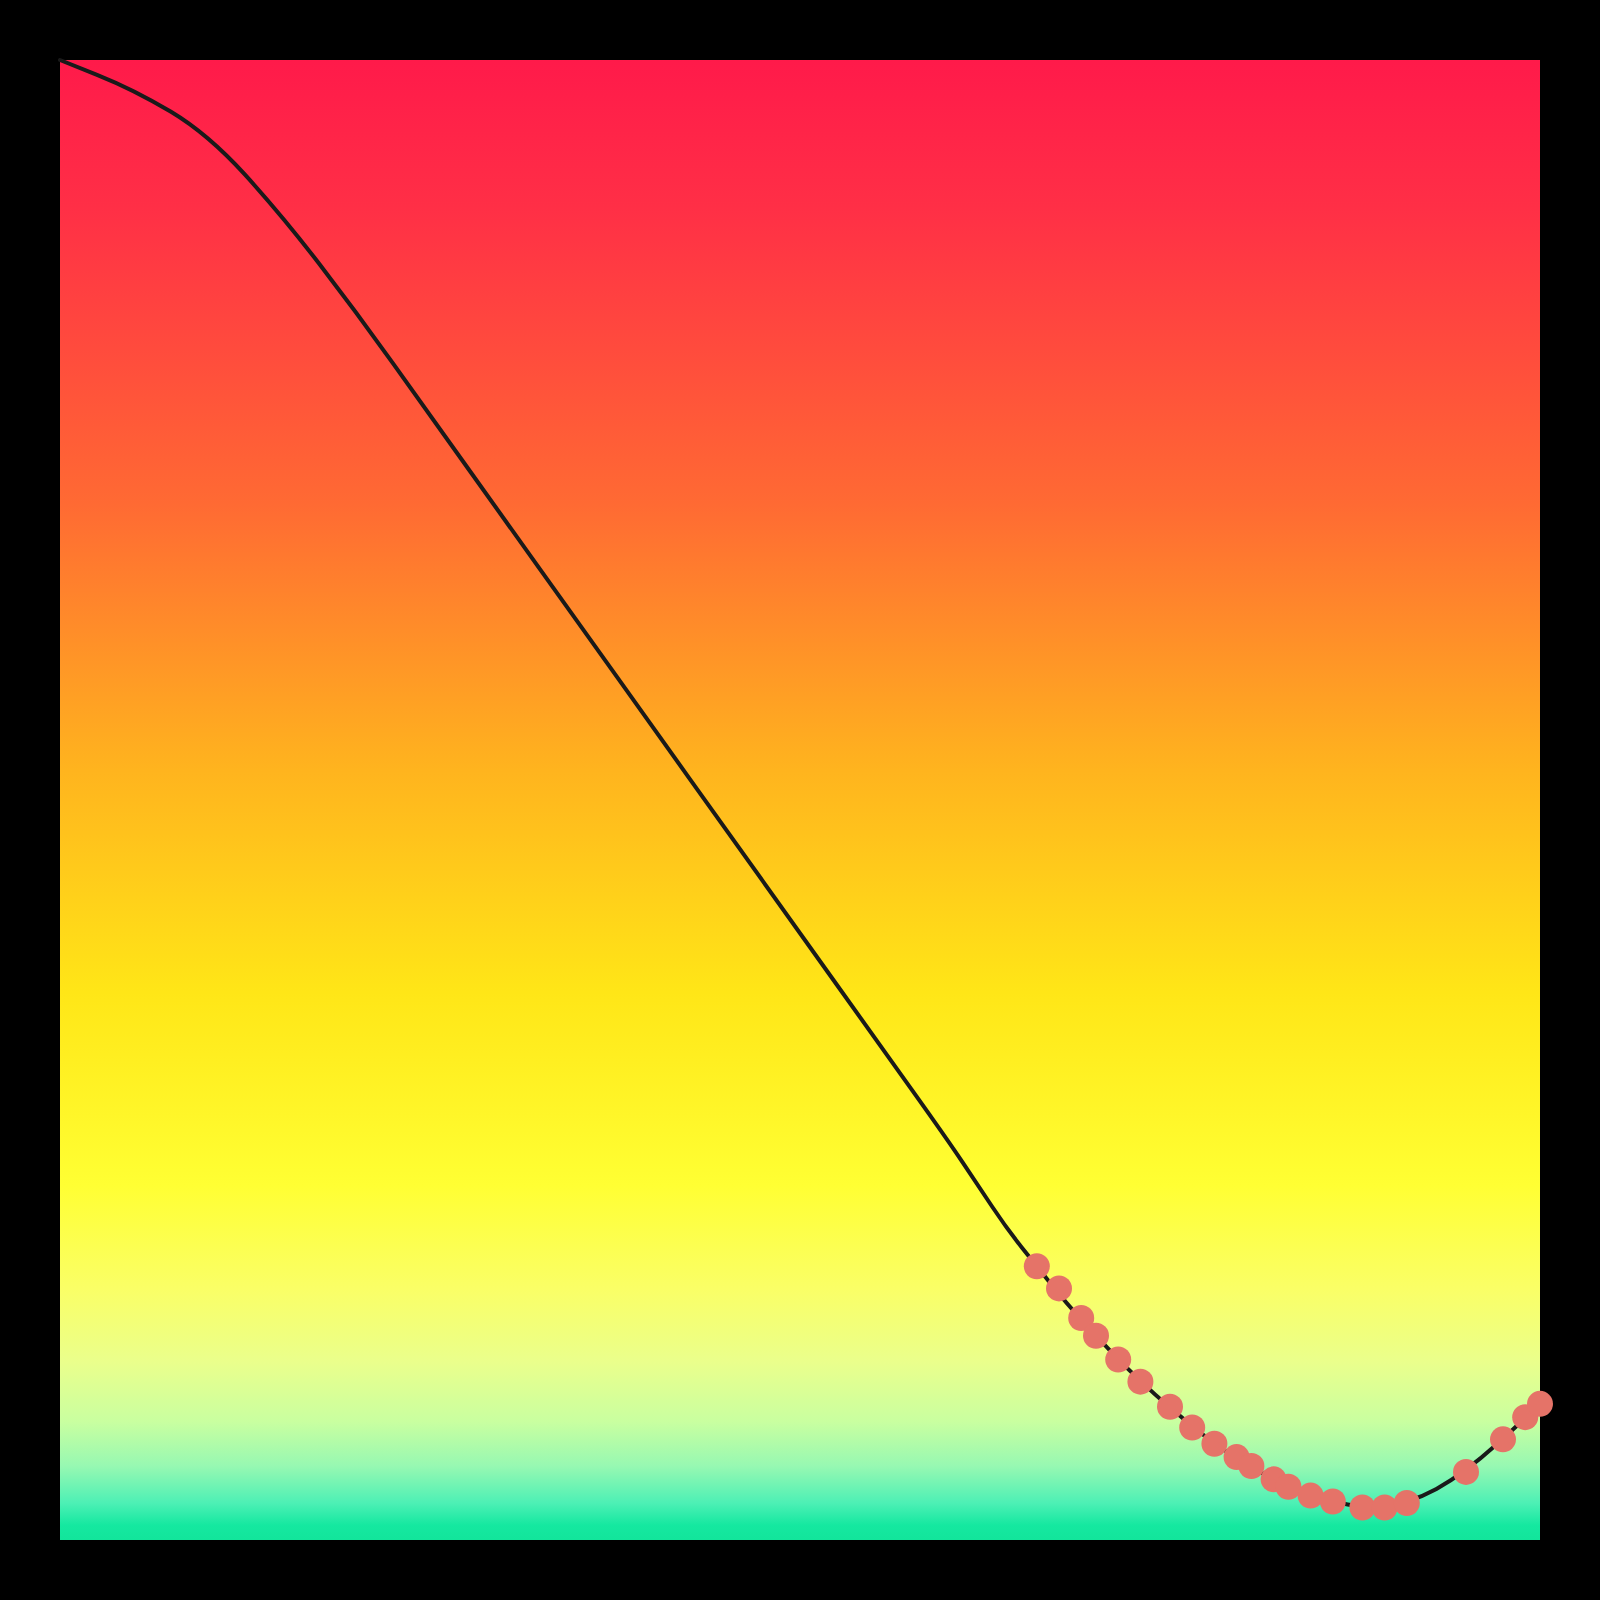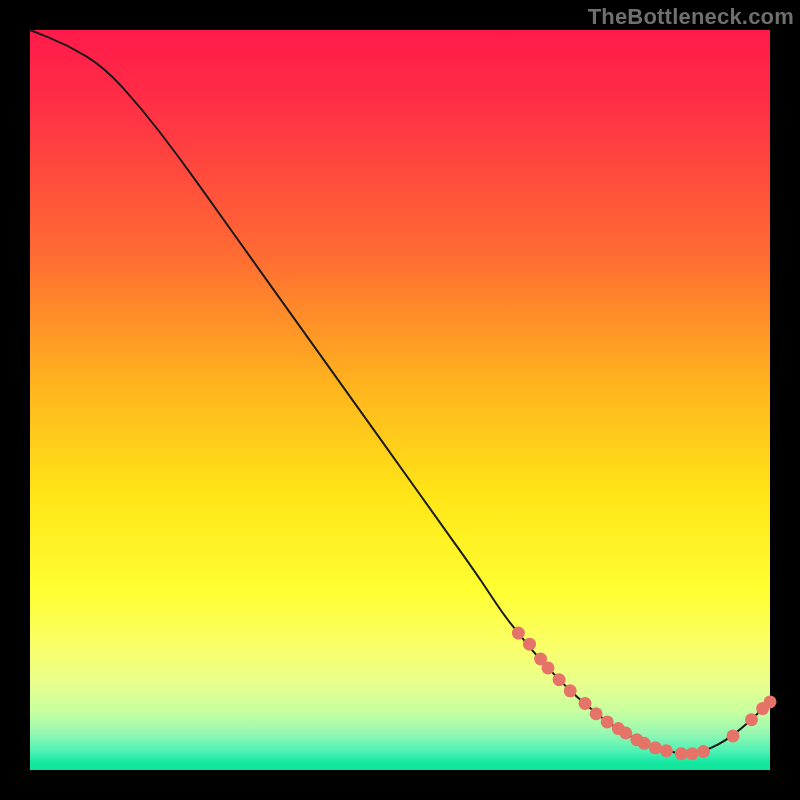--- a/index.html
+++ b/index.html
@@ -94,14 +94,13 @@
         <circle cx="651.20" cy="723.72" r="6.5" fill="#e57368"></circle>
         <circle cx="662.30" cy="723.72" r="6.5" fill="#e57368"></circle>
         <circle cx="673.40" cy="721.50" r="6.5" fill="#e57368"></circle>
         <circle cx="703.00" cy="705.96" r="6.5" fill="#e57368"></circle>
         <circle cx="721.50" cy="689.68" r="6.5" fill="#e57368"></circle>
         <circle cx="732.60" cy="678.58" r="6.5" fill="#e57368"></circle>
         <circle cx="740.00" cy="671.92" r="6.5" fill="#e57368"></circle>
       </g>
   </svg>
 
-  <div class="watermark">TheBottleneck.com</div>
 </div>
 
 </body></html>

